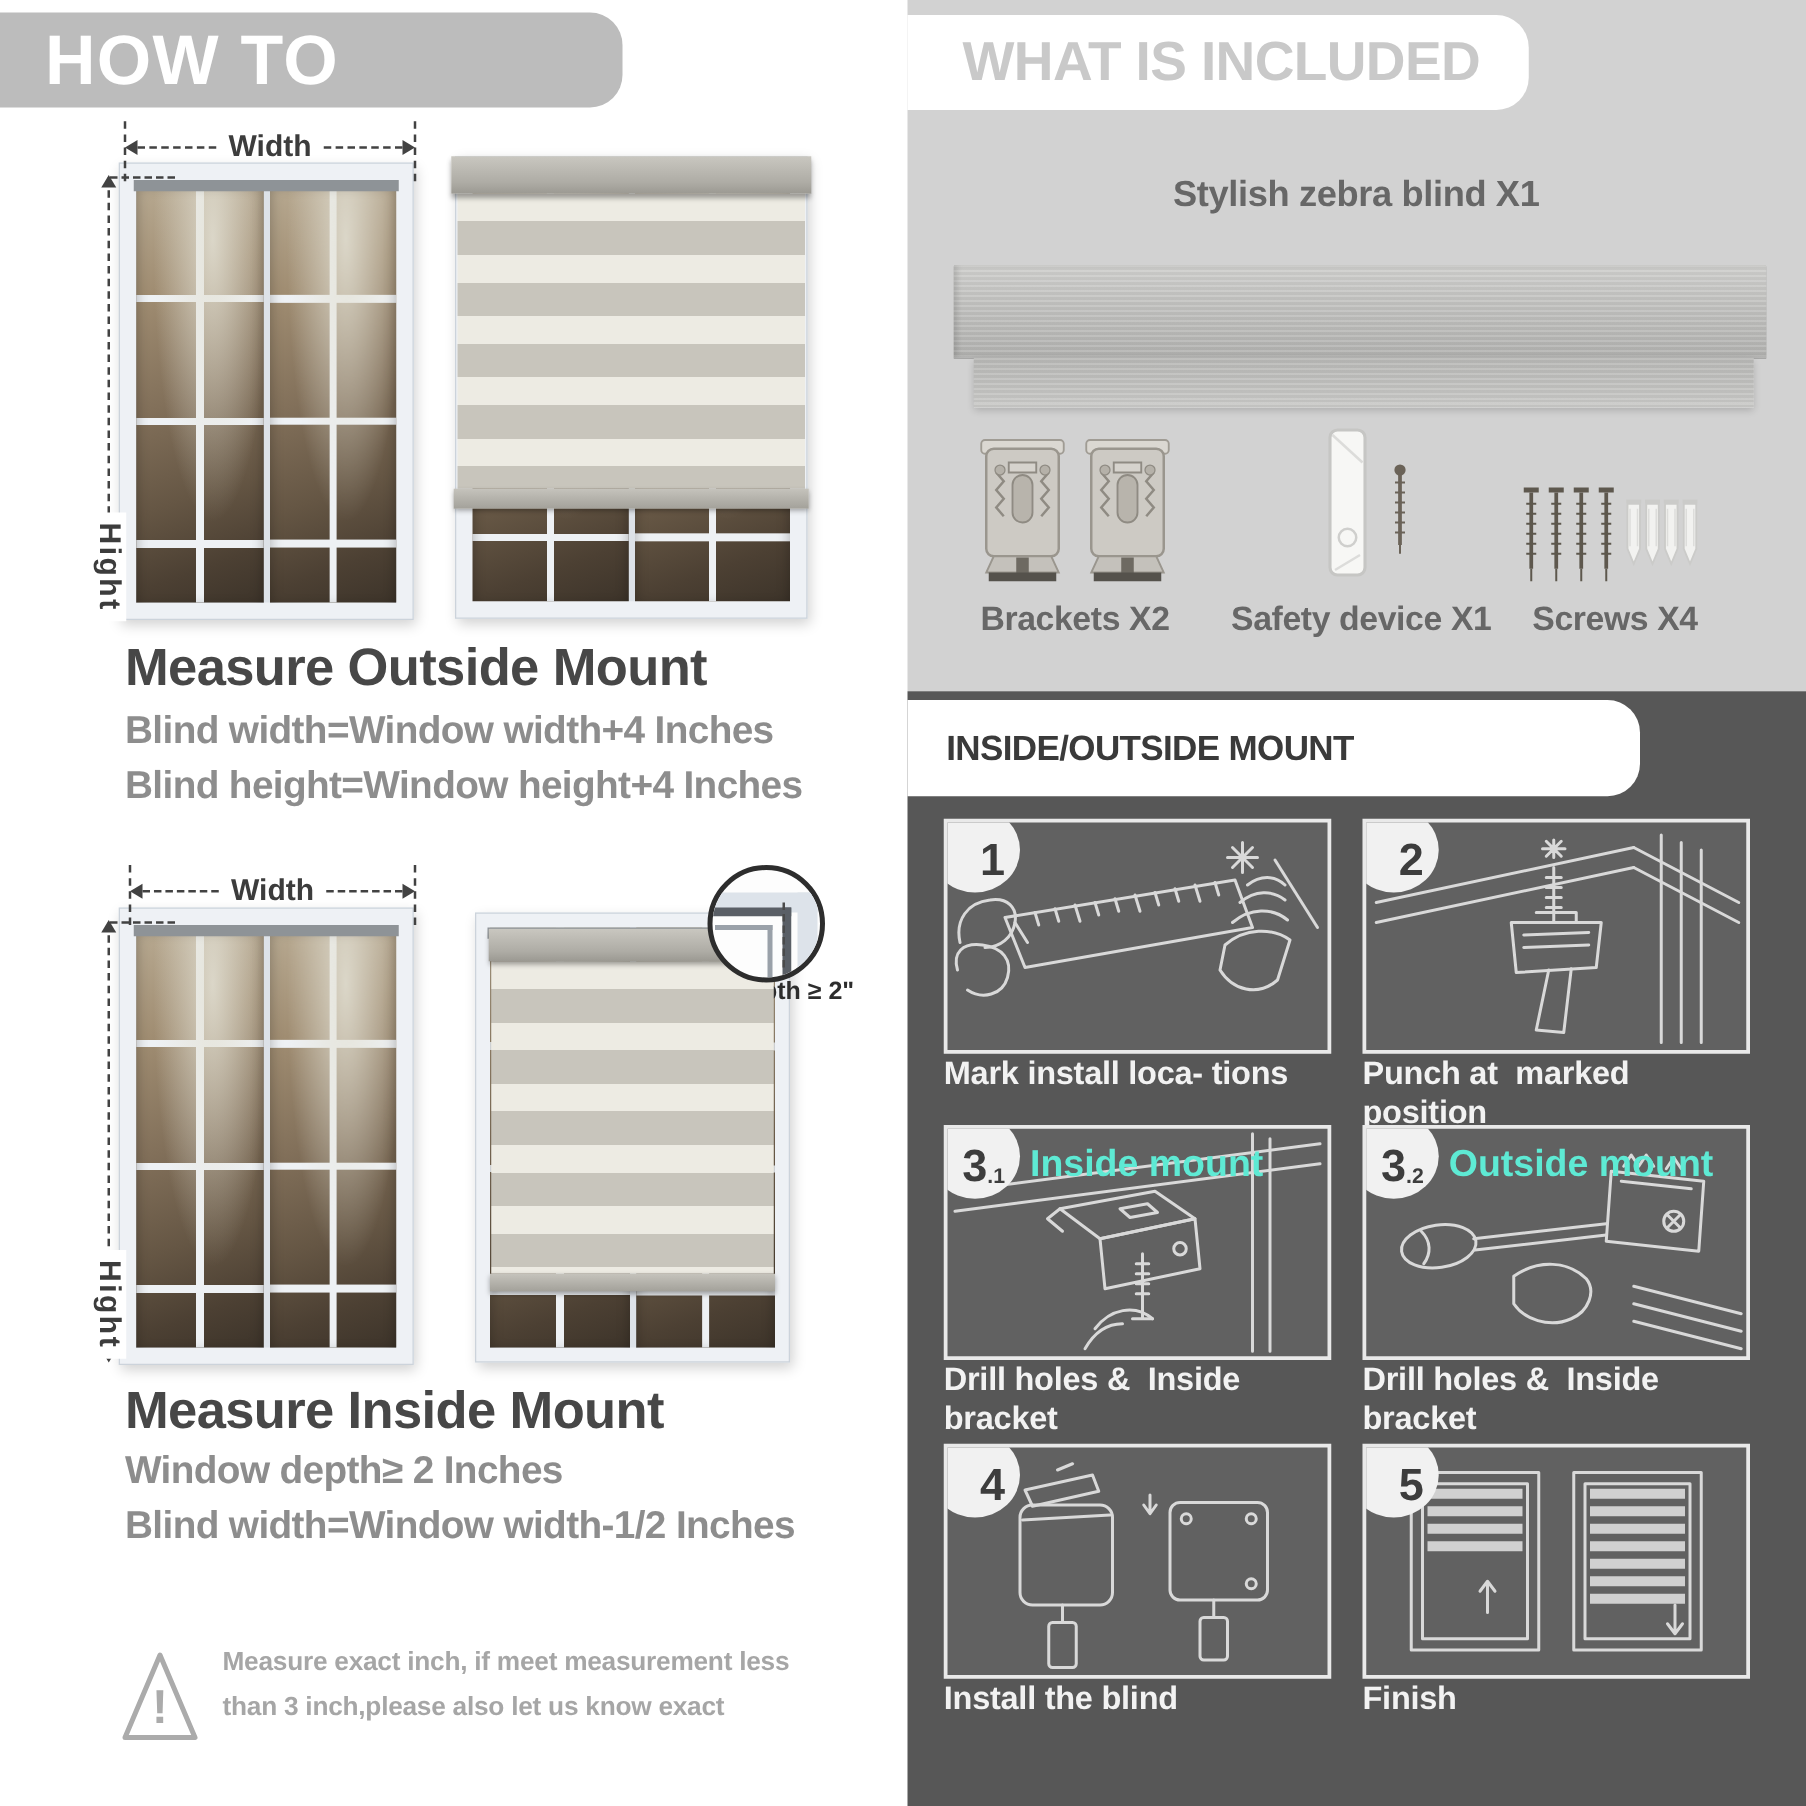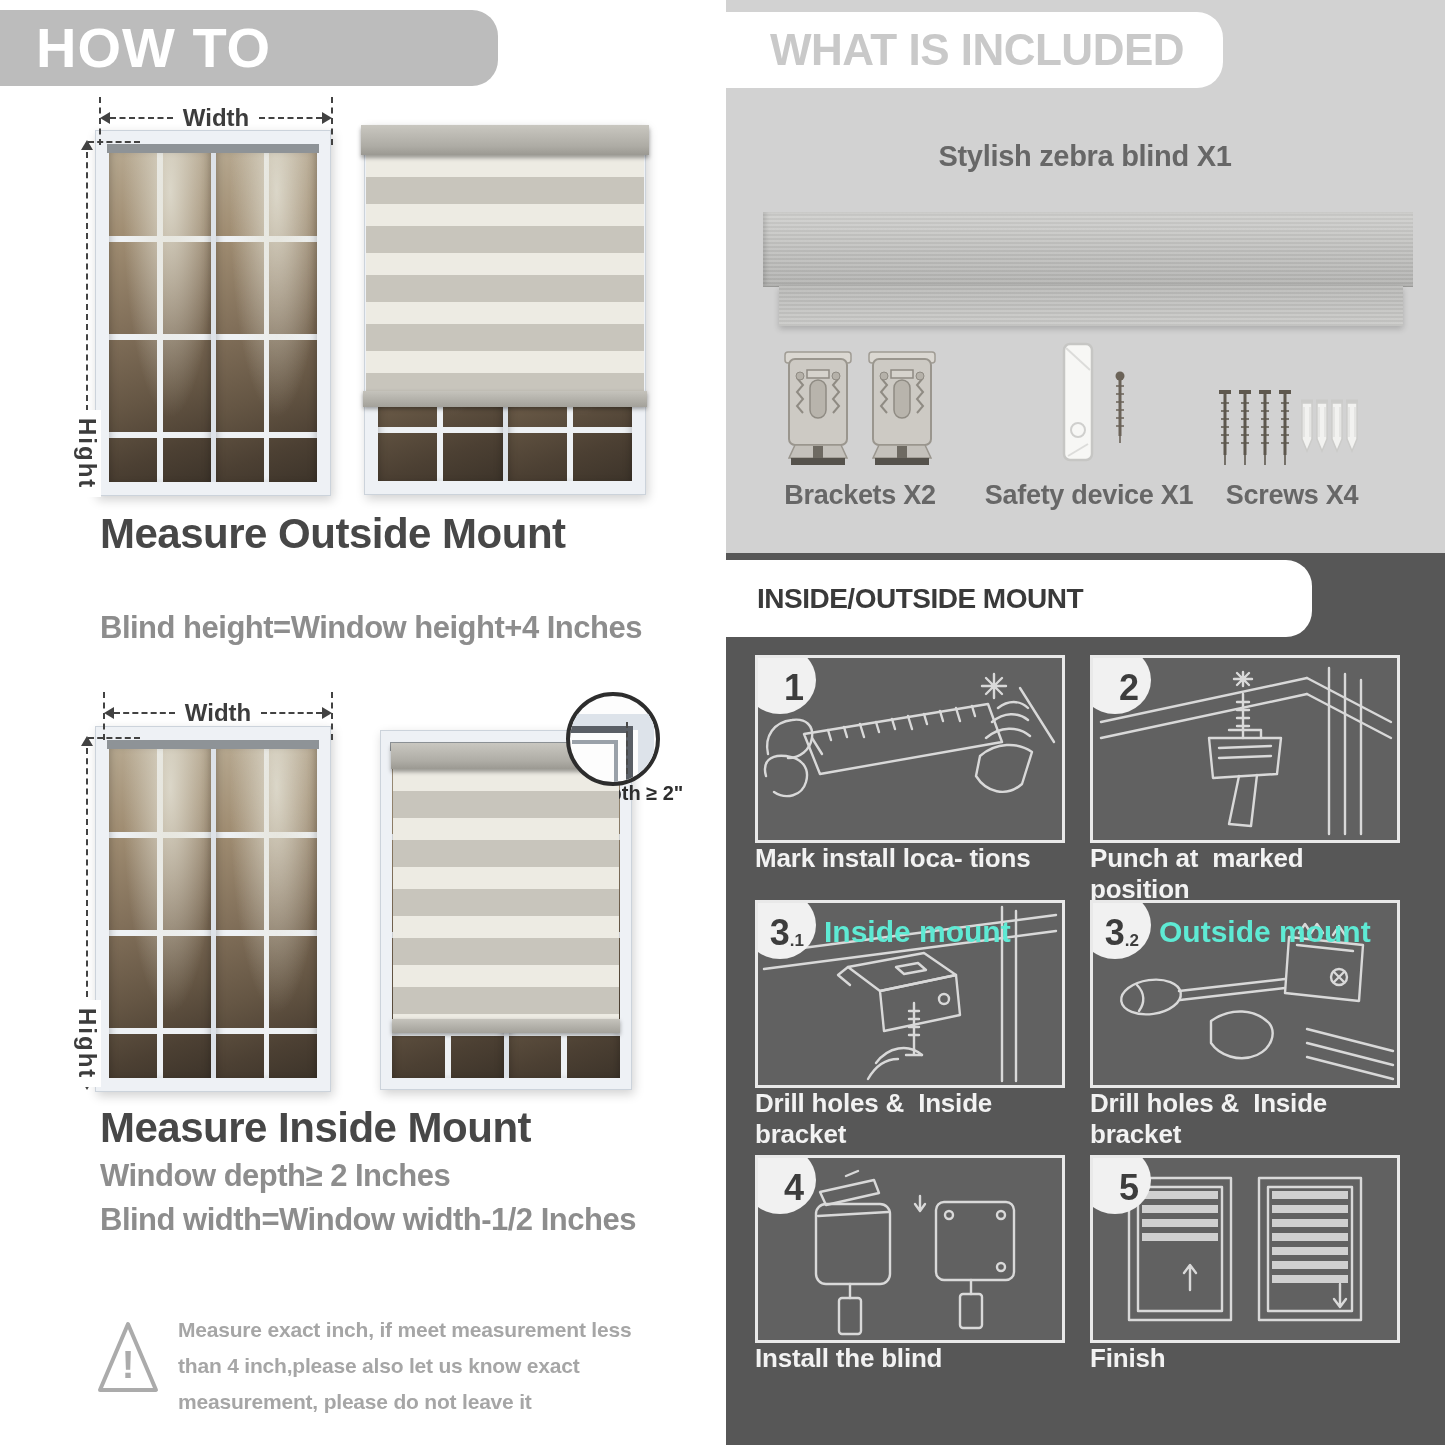--- a/index.html
+++ b/index.html
@@ -127,20 +127,21 @@
         <div class="door"></div>
         <div class="door"></div>
       </div>
     </div>
     <div class="cassette" style="left:-3px;right:-3px;top:0;height:30px;"></div>
     <div class="fabric" style="left:2px;right:2px;top:30px;height:236px;"></div>
     <div class="brail" style="left:-1px;right:-1px;top:266px;height:16px;"></div>
   </div>
 
   <div class="abs sec-title" style="left:100px;top:510px;">Measure Outside Mount</div>
+  <div class="abs sec-line" style="left:100px;top:566px;">Blind width=Window width+4 Inches</div>
   <div class="abs sec-line" style="left:100px;top:610px;">Blind height=Window height+4 Inches</div>
 
   <div class="abs window" style="left:95px;top:726px;width:236px;height:366px;">
     <div class="panes">
       <div class="door"></div>
       <div class="door"></div>
     </div>
   </div>
 
   <div class="abs h-arrow" style="left:104px;top:702px;width:228px;">
@@ -180,22 +181,21 @@
   <div class="abs sec-title" style="left:100px;top:1104px;">Measure Inside Mount</div>
   <div class="abs sec-line" style="left:100px;top:1158px;">Window depth≥ 2 Inches</div>
   <div class="abs sec-line" style="left:100px;top:1202px;">Blind width=Window width-1/2 Inches</div>
 
   <svg class="abs" style="left:95px;top:1316px;" width="66" height="84" viewBox="0 0 66 84">
     <path d="M33 8 L61 74 L5 74 Z" fill="none" stroke="#ababab" stroke-width="4" stroke-linejoin="round"></path>
     <text x="33" y="62" text-anchor="middle" font-size="38" font-weight="bold" fill="#ababab" font-family="Liberation Sans, sans-serif">!</text>
   </svg>
   <div class="abs warn-text" style="left:178px;top:1312px;width:460px;">
     <div>Measure exact inch, if meet measurement less</div>
-    <div>than 4 inch,please also let us know exact</div>
-    <div>measurement, please do not leave it</div>
+    <div>than 3 inch,please also let us know exact</div>
   </div>
 
   <div class="abs panel-light"></div>
   <div class="abs box-white-light">WHAT IS INCLUDED</div>
 
   <div class="abs prod-lbl">Stylish zebra blind X1</div>
   <div class="abs rail-top"></div>
   <div class="abs rail-bot"></div>
 
   <svg class="abs" style="left:783px;top:350px;" width="156" height="122" viewBox="0 0 156 122">

